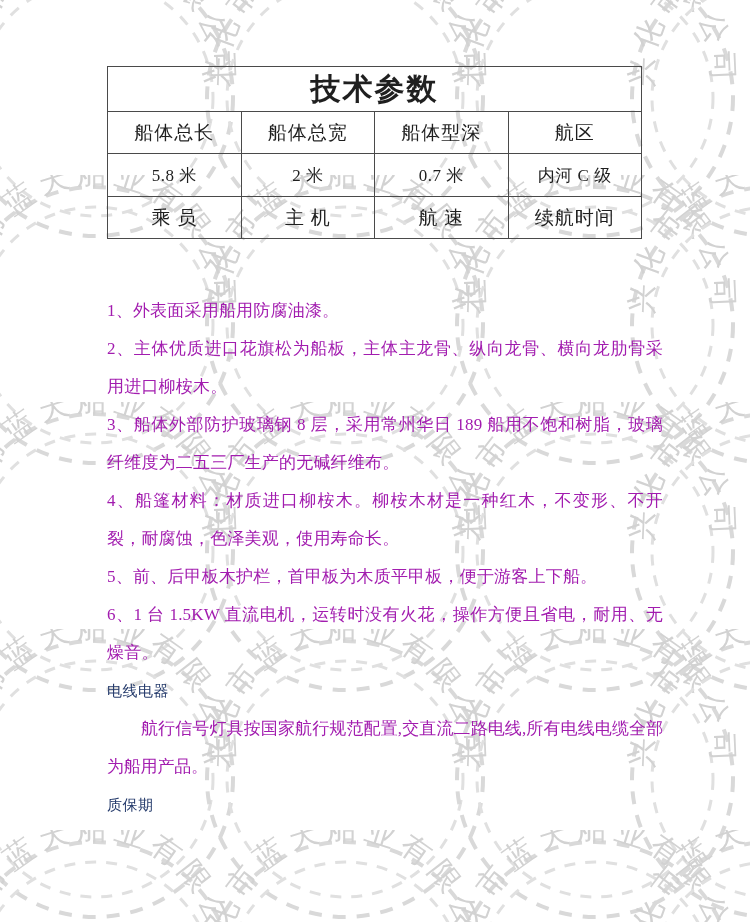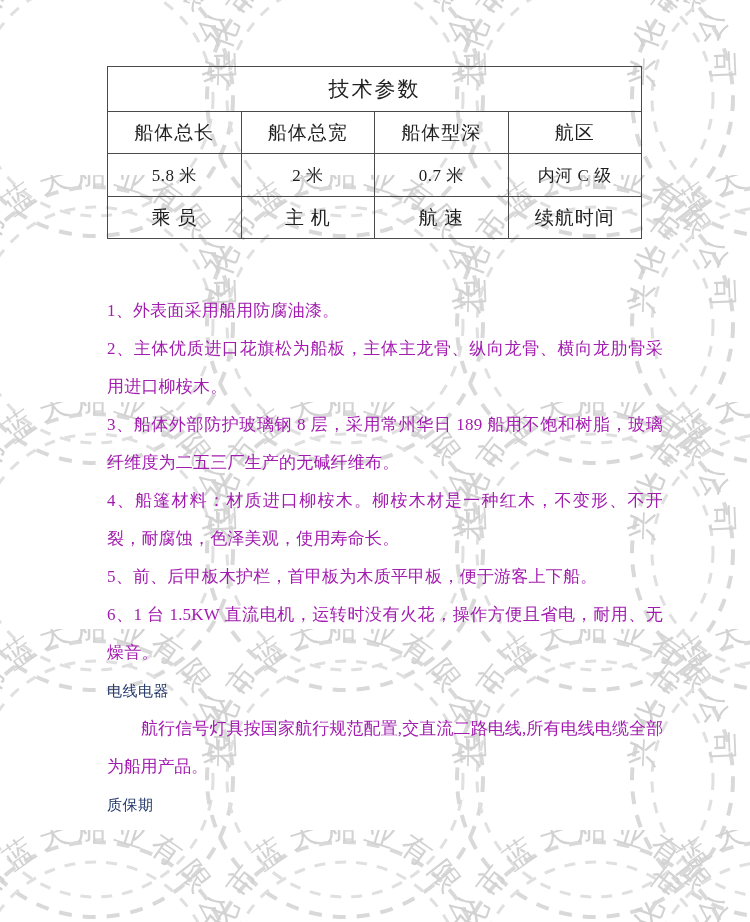--- a/index.html
+++ b/index.html
@@ -52,22 +52,22 @@
   }
   table.spec-table td {
     border: 1px solid #4a4a4a;
     text-align: center;
     vertical-align: middle;
     color: #1f1f1f;
     background: transparent;
   }
   td.spec-title {
     height: 42px;
-    font-size: 21px;
-    font-weight: normal;
+    font-size: 30px;
+    font-weight: bold;
     letter-spacing: 2px;
   }
   td.spec-head {
     height: 39px;
     font-size: 19px;
     letter-spacing: 1px;
   }
   td.spec-val {
     height: 40px;
     font-size: 17px;

